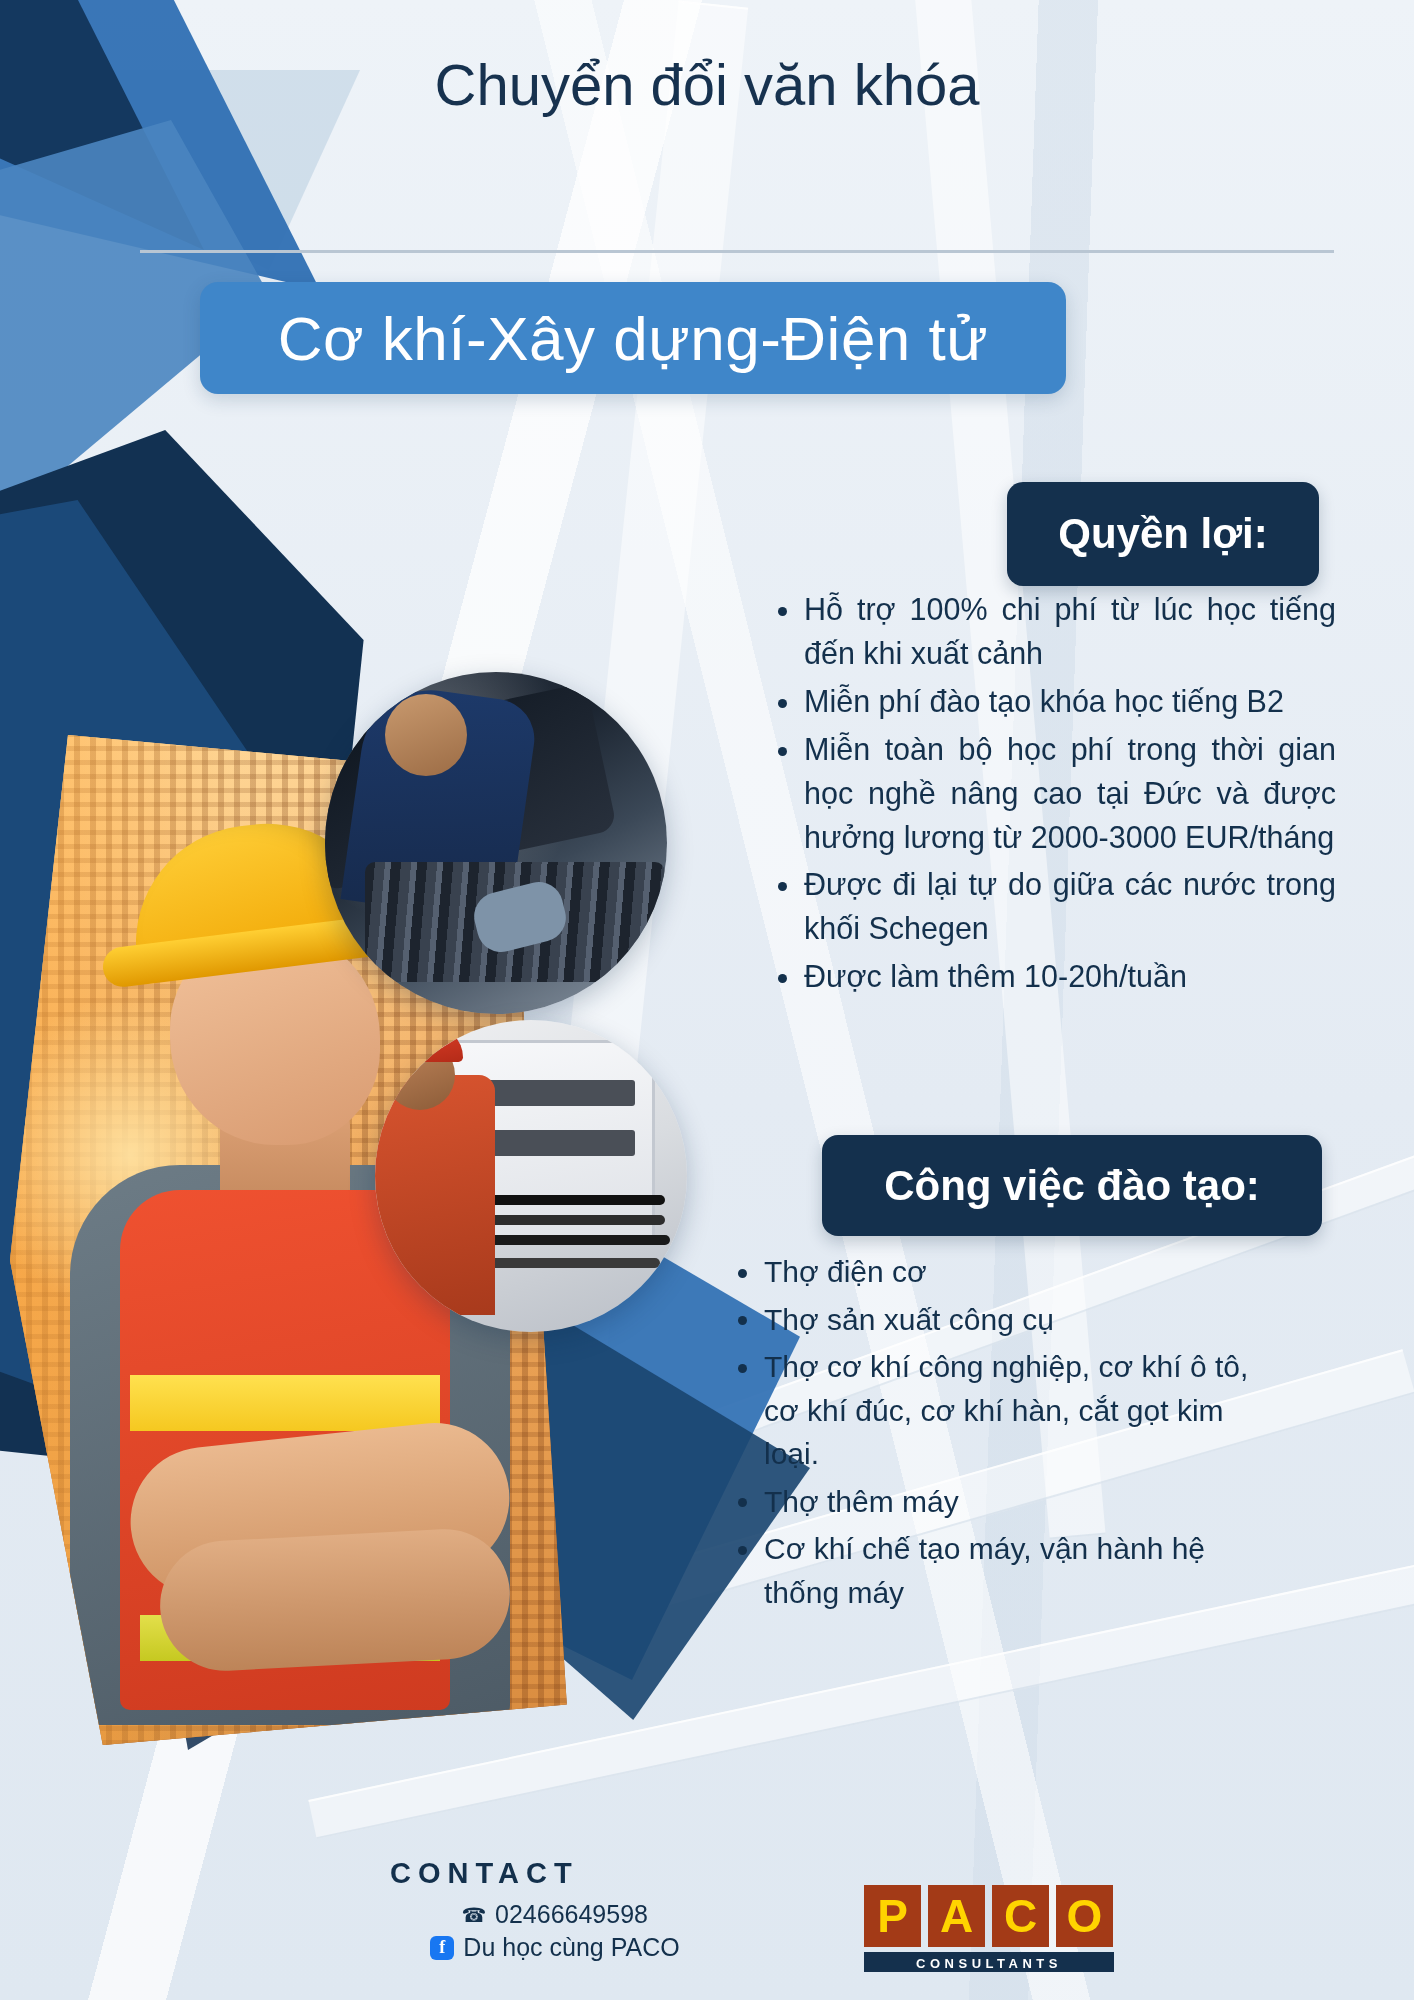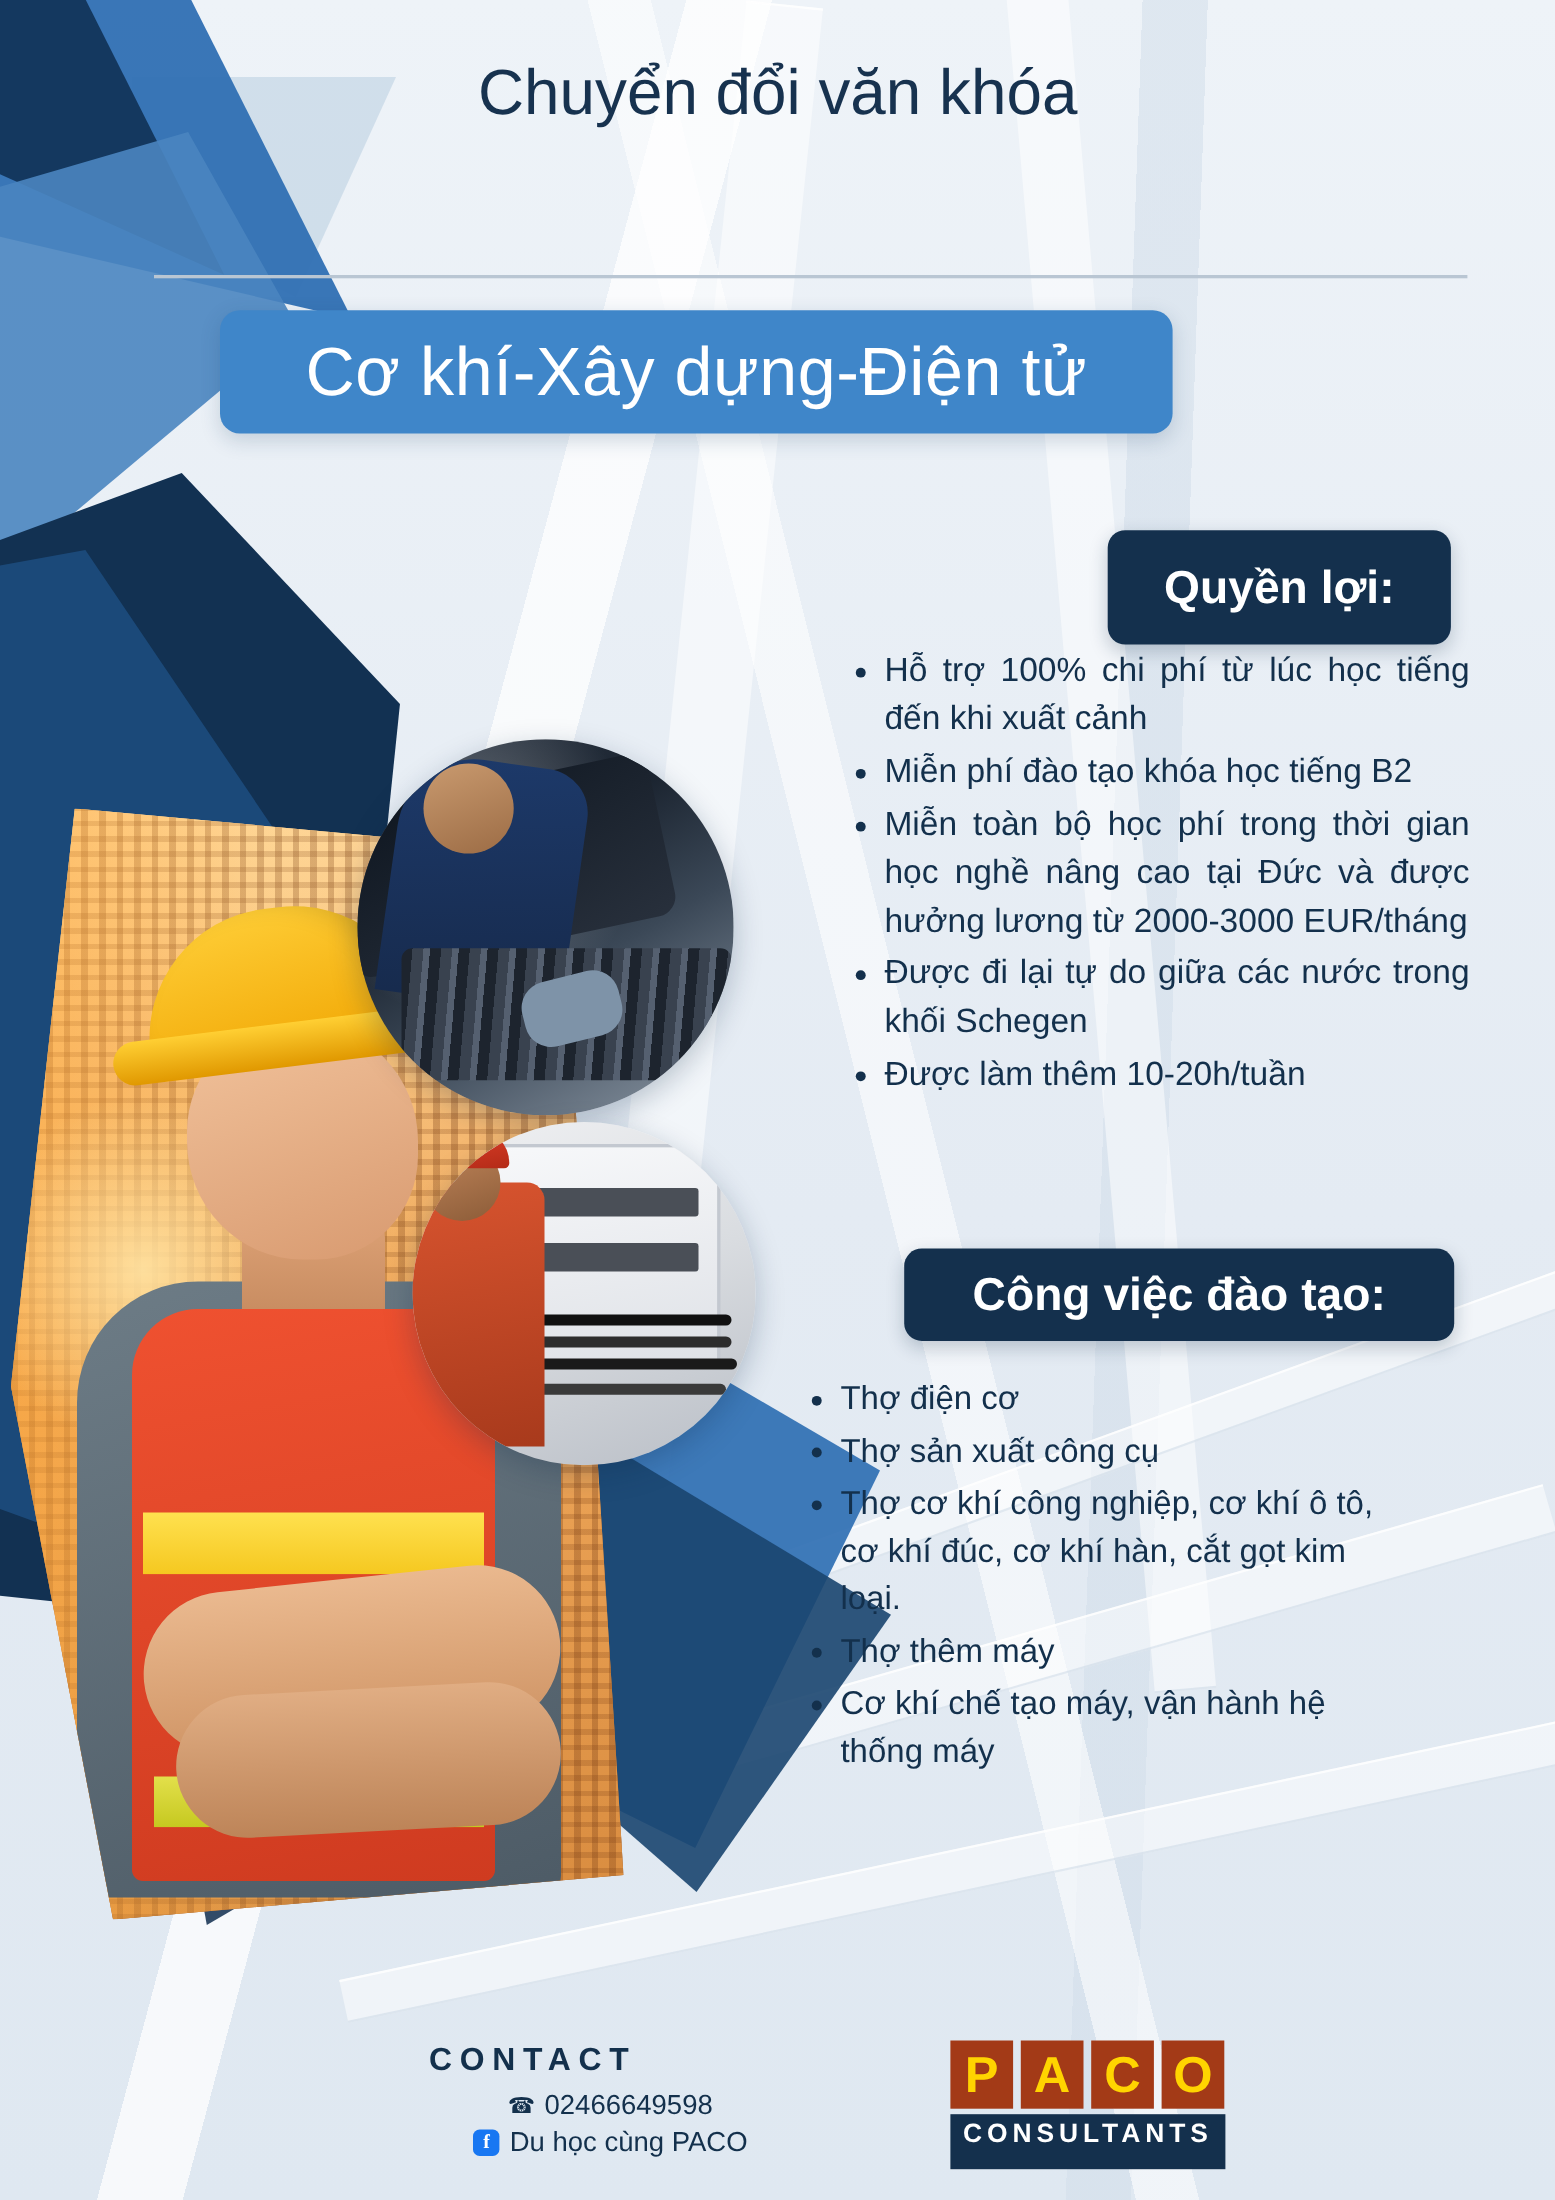--- a/index.html
+++ b/index.html
@@ -232,21 +232,21 @@
   
   .sec-badge {
     position: absolute;
     background: #14304d;
     border-radius: 16px;
     display: flex; align-items: center; justify-content: center;
     color: #fff; font-weight: 700;
     box-shadow: 0 6px 16px rgba(12,40,70,.22);
   }
   .badge-benefits { right: 95px; top: 482px; width: 312px; height: 104px; font-size: 42px; }
-  .badge-jobs { right: 92px; top: 1135px; width: 500px; height: 84px; font-size: 42px; }
+  .badge-jobs { right: 92px; top: 1135px; width: 500px; height: 101px; font-size: 42px; }
 
   .list {
     position: absolute;
     color: #13304c;
     list-style: none;
   }
   .list li {
     position: relative;
     padding-left: 34px;
     margin-bottom: 4px;
@@ -298,22 +298,22 @@
     width: 57px; height: 62px;
     background: #a33a17;
     color: #ffd400;
     font-size: 46px; font-weight: 700;
     display: flex; align-items: center; justify-content: center;
     font-family: "Liberation Sans", sans-serif;
   }
   .logo-sub {
     margin-top: 5px;
     background: #14304d; color: #ffffff;
-    font-size: 24px; font-weight: 700; letter-spacing: 4.5px;
-    text-align: center; padding: 4px 0 18px;
+    font-size: 13px; font-weight: 700; letter-spacing: 4.5px;
+    text-align: center; padding: 4px 0 1px;
   }
 </style>
 </head>
 <body>
 
 <div class="poster">
 
   <div class="bg-beams"></div>
   <div class="bg-girder" style="left:600px; top:0; width:70px; height:1500px; transform: rotate(6deg);"></div>
   <div class="bg-girder" style="left:980px; top:-60px; width:56px; height:1600px; transform: rotate(-5deg);"></div>

